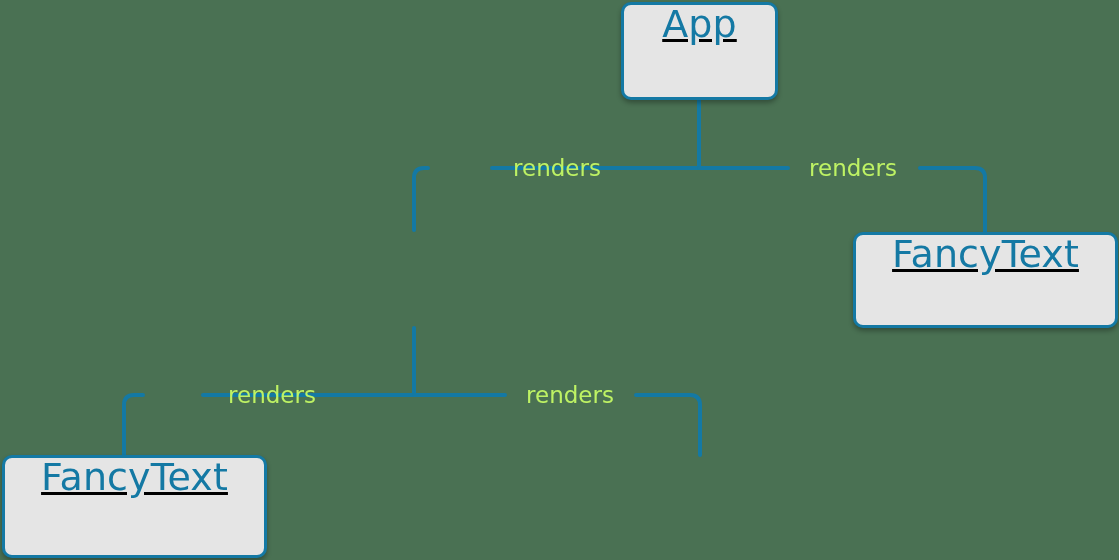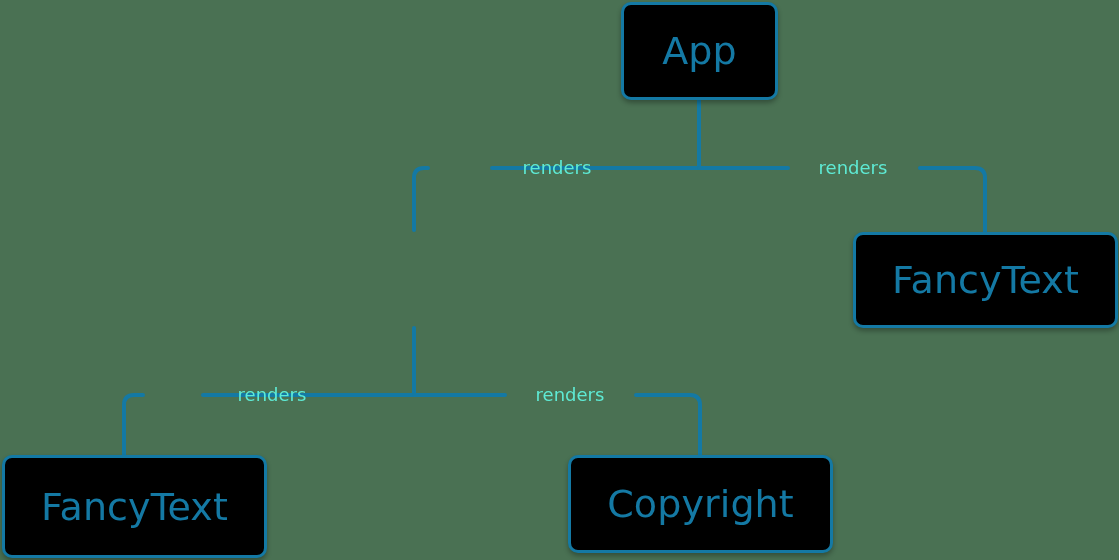--- a/index.html
+++ b/index.html
@@ -22,41 +22,41 @@
   #edge-layer {
     position: absolute;
     left: 0;
     top: 0;
     width: 1119px;
     height: 560px;
   }
   .node {
     position: absolute;
     box-sizing: border-box;
-    background: #000000;
+    background: #e5e5e5;
     border: 3px solid #1479a4;
     border-radius: 10px;
     display: flex;
-    align-items: center;
     justify-content: center;
     box-shadow: 0 3px 5px rgba(0,0,0,0.30);
     z-index: 5;
+    text-decoration: underline;
   }
   .node-label {
     color: #1479a4;
     font-size: 38px;
     font-weight: 400;
     letter-spacing: 0.1px;
     white-space: nowrap;
     line-height: 1;
   }
   .edge-label {
     position: absolute;
-    color: #5eead4;
-    font-size: 18px;
+    color: #bef264;
+    font-size: 23px;
     font-weight: 500;
     white-space: nowrap;
     line-height: 1;
     z-index: 4;
     transform: translate(-50%, -50%);
   }
   
   #node-app          { left: 621px; top: 2px;   width: 157px; height: 98px; }
   #node-inspiration  { left: 197px; top: 230px; width: 461px; height: 98px; }
   #node-fancytext-r  { left: 853px; top: 232px; width: 265px; height: 96px; }
@@ -100,17 +100,14 @@
 
 
   <div class="node" id="node-fancytext-r">
     <span class="node-label">FancyText</span>
   </div>
 
   <div class="node" id="node-fancytext-b">
     <span class="node-label">FancyText</span>
   </div>
 
-  <div class="node" id="node-copyright">
-    <span class="node-label">Copyright</span>
-  </div>
 
 </div>
 
 </body></html>

